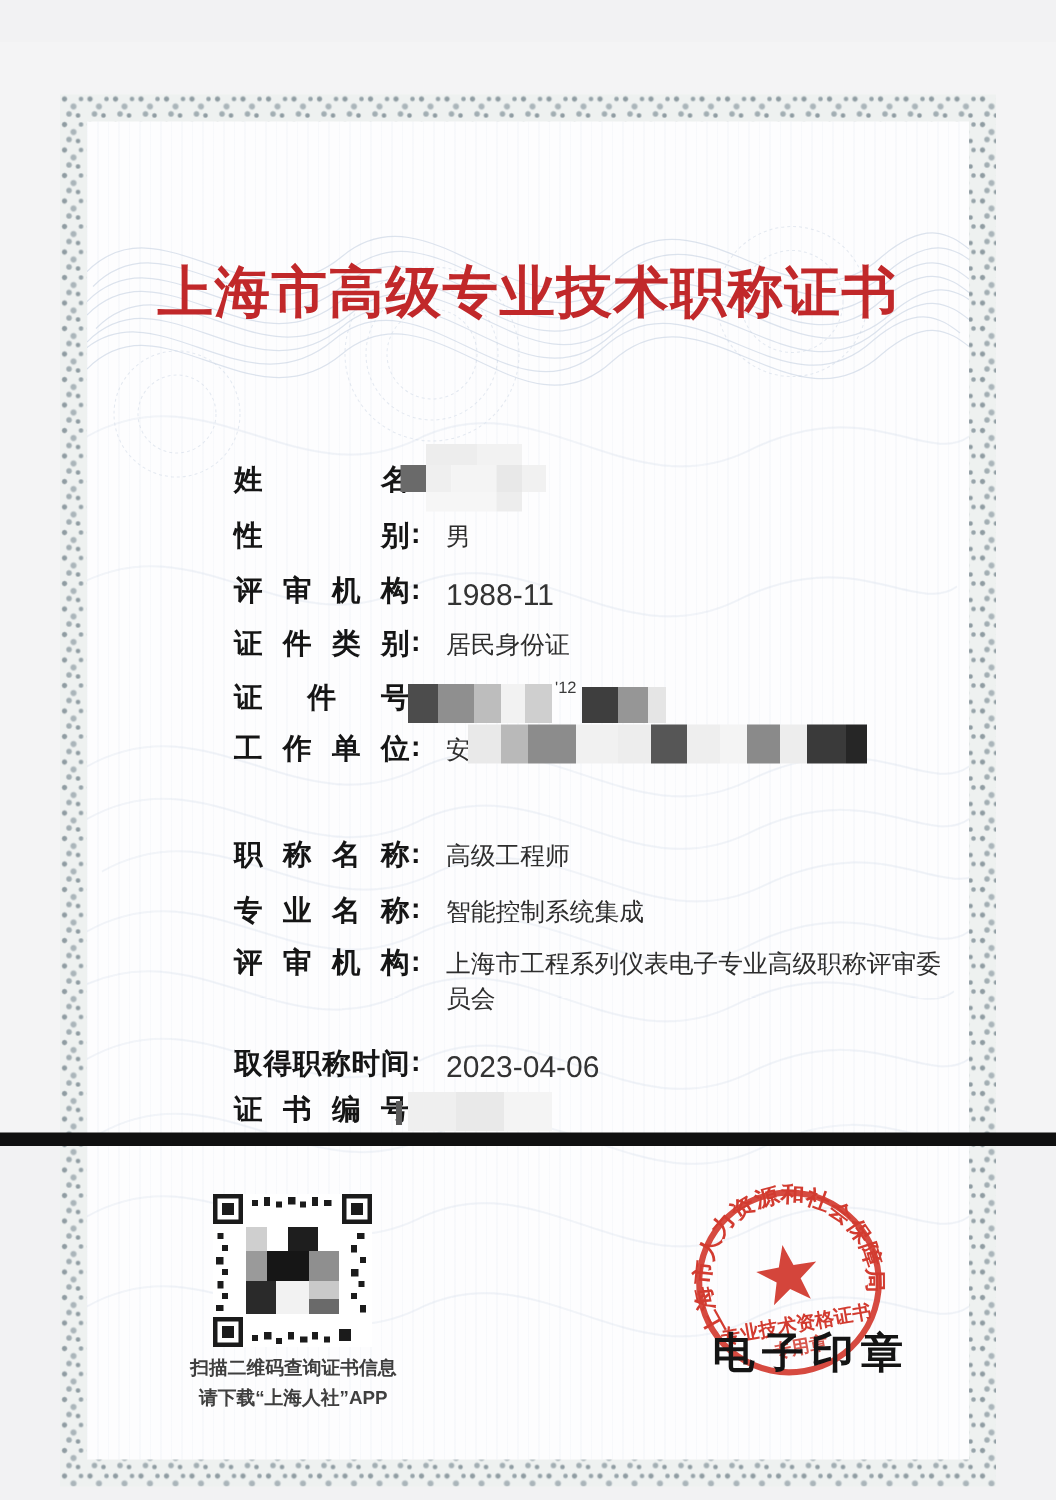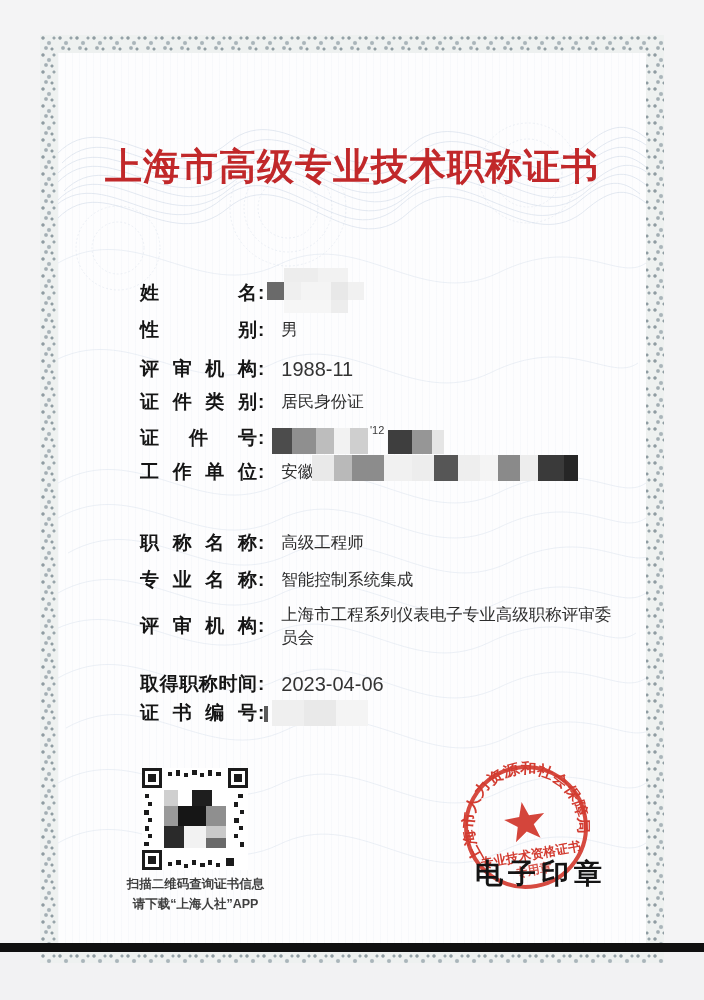--- a/index.html
+++ b/index.html
@@ -1,17 +1,17 @@
 <!DOCTYPE html>
 <html><head>
 <meta charset="utf-8">
 <style>
   html,body{margin:0;padding:0;}
   body{width:704px;height:1000px;background:#f2f2f3;font-family:"Liberation Sans",sans-serif;overflow:hidden;}
-  #page{position:relative;width:704px;height:952px;background:#f4f4f5;}
+  #page{position:relative;width:704px;height:736px;background:#f4f4f5;margin-top:28px;}
 
   
   .border-frame{
     position:absolute;left:40px;top:35px;width:624px;height:928px;
     background-color:#eef1f0;
     background-image:
       radial-gradient(circle at 3px 3px,  #8f9ca2 1.2px, transparent 2.2px),
       radial-gradient(circle at 9px 8px,  #aab5ba 1.4px, transparent 2.6px),
       radial-gradient(circle at 14px 3px, #97a4aa 1.0px, transparent 2.0px),
       radial-gradient(circle at 6px 13px, #a2aeb3 1.3px, transparent 2.4px),
@@ -24,21 +24,21 @@
     background-image:repeating-linear-gradient(90deg, rgba(198,210,226,0.10) 0 1px, transparent 1px 7px);
   }
   .wm{position:absolute;left:0;top:0;width:100%;height:100%;}
 
   .title{
     position:absolute;left:0;top:142px;width:704px;text-align:center;
     font-size:37px;font-weight:700;color:#c1282a;letter-spacing:1px;
     font-family:"Liberation Sans",sans-serif;
   }
 
-  .row{position:absolute;left:140px;display:flex;align-items:center;}
+  .row{position:absolute;left:156px;display:flex;align-items:flex-start;}
   .lbl{
     display:inline-block;width:117px;font-size:19px;font-weight:700;color:#151515;
     text-align:justify;text-align-last:justify;line-height:1.25;
   }
   .colon{font-size:19px;font-weight:700;color:#151515;margin-left:1px;}
   .val{
     margin-left:17px;font-size:16.5px;color:#2d2d2d;line-height:1.4;
     font-family:"DejaVu Serif","Liberation Serif",serif;
   }
   .val.num{font-family:"Liberation Sans",sans-serif;font-size:20px;color:#333;}

